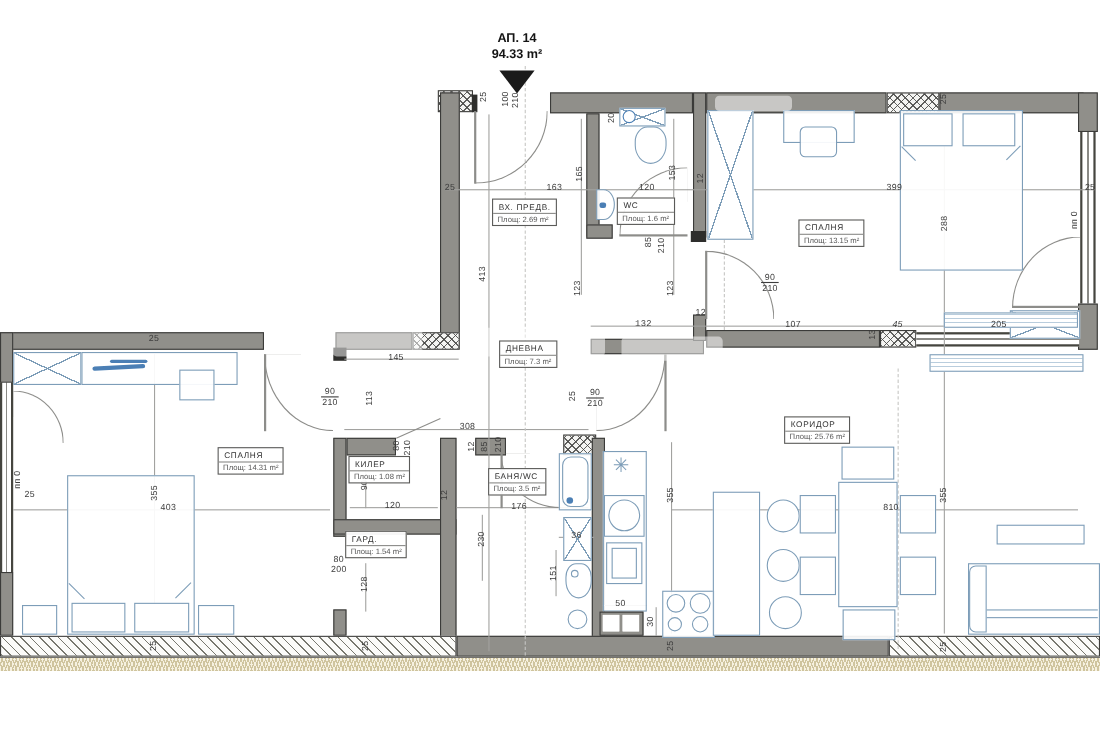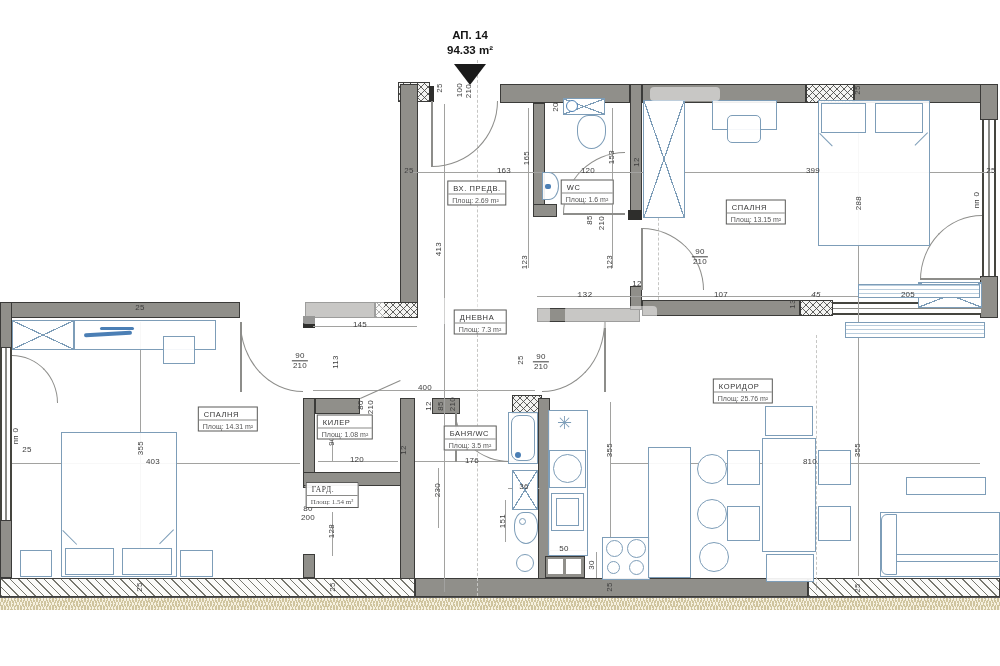--- a/index.html
+++ b/index.html
@@ -246,21 +246,21 @@
         <div class="rarea">Площ: 14.31 m²</div>
       </div>
       <div class="room-label" style="left: 345px; top: 427px;">
         <div class="rname">КИЛЕР</div>
         <div class="rarea">Площ: 1.08 m²</div>
       </div>
       <div class="room-label" style="left: 470px; top: 438px;">
         <div class="rname">БАНЯ/WC</div>
         <div class="rarea">Площ: 3.5 m²</div>
       </div>
-      <div class="room-label" style="left: 332px; top: 495px; font-family: Liberation Serif, serif;">
+      <div class="room-label" style="left: 342px; top: 495px;">
         <div class="rname">ГАРД.</div>
         <div class="rarea">Площ: 1.54 m²</div>
       </div>
       <div class="room-label" style="left: 743px; top: 391px;">
         <div class="rname">КОРИДОР</div>
         <div class="rarea">Площ: 25.76 m²</div>
       </div>
       <div class="dim v" style="left: 440px; top: 88px;">25</div>
       <div class="dim v" style="left: 460px; top: 90px;">100</div>
       <div class="dim v" style="left: 469px; top: 91px;">210</div>
@@ -296,21 +296,21 @@
       <div class="dim frac" style="left: 300px; top: 361px;">
         <span class="num">90</span>
         <span class="den">210</span>
       </div>
       <div class="dim v" style="left: 336px; top: 362px;">113</div>
       <div class="dim v" style="left: 521px; top: 360px;">25</div>
       <div class="dim frac" style="left: 541px; top: 362px;">
         <span class="num">90</span>
         <span class="den">210</span>
       </div>
-      <div class="dim " style="left: 425px; top: 388px;">400</div>
+      <div class="dim " style="left: 425px; top: 388px;">308</div>
       <div class="dim v" style="left: 429px; top: 406px;">12</div>
       <div class="dim v" style="left: 441px; top: 406px;">85</div>
       <div class="dim v" style="left: 453px; top: 404px;">210</div>
       <div class="dim v" style="left: 361px; top: 405px;">80</div>
       <div class="dim v" style="left: 371px; top: 407px;">210</div>
       <div class="dim v" style="left: 332px; top: 441px;">90</div>
       <div class="dim " style="left: 357px; top: 460px;">120</div>
       <div class="dim v" style="left: 404px; top: 450px;">12</div>
       <div class="dim " style="left: 472px; top: 461px;">176</div>
       <div class="dim v" style="left: 438px; top: 490px;">230</div>

